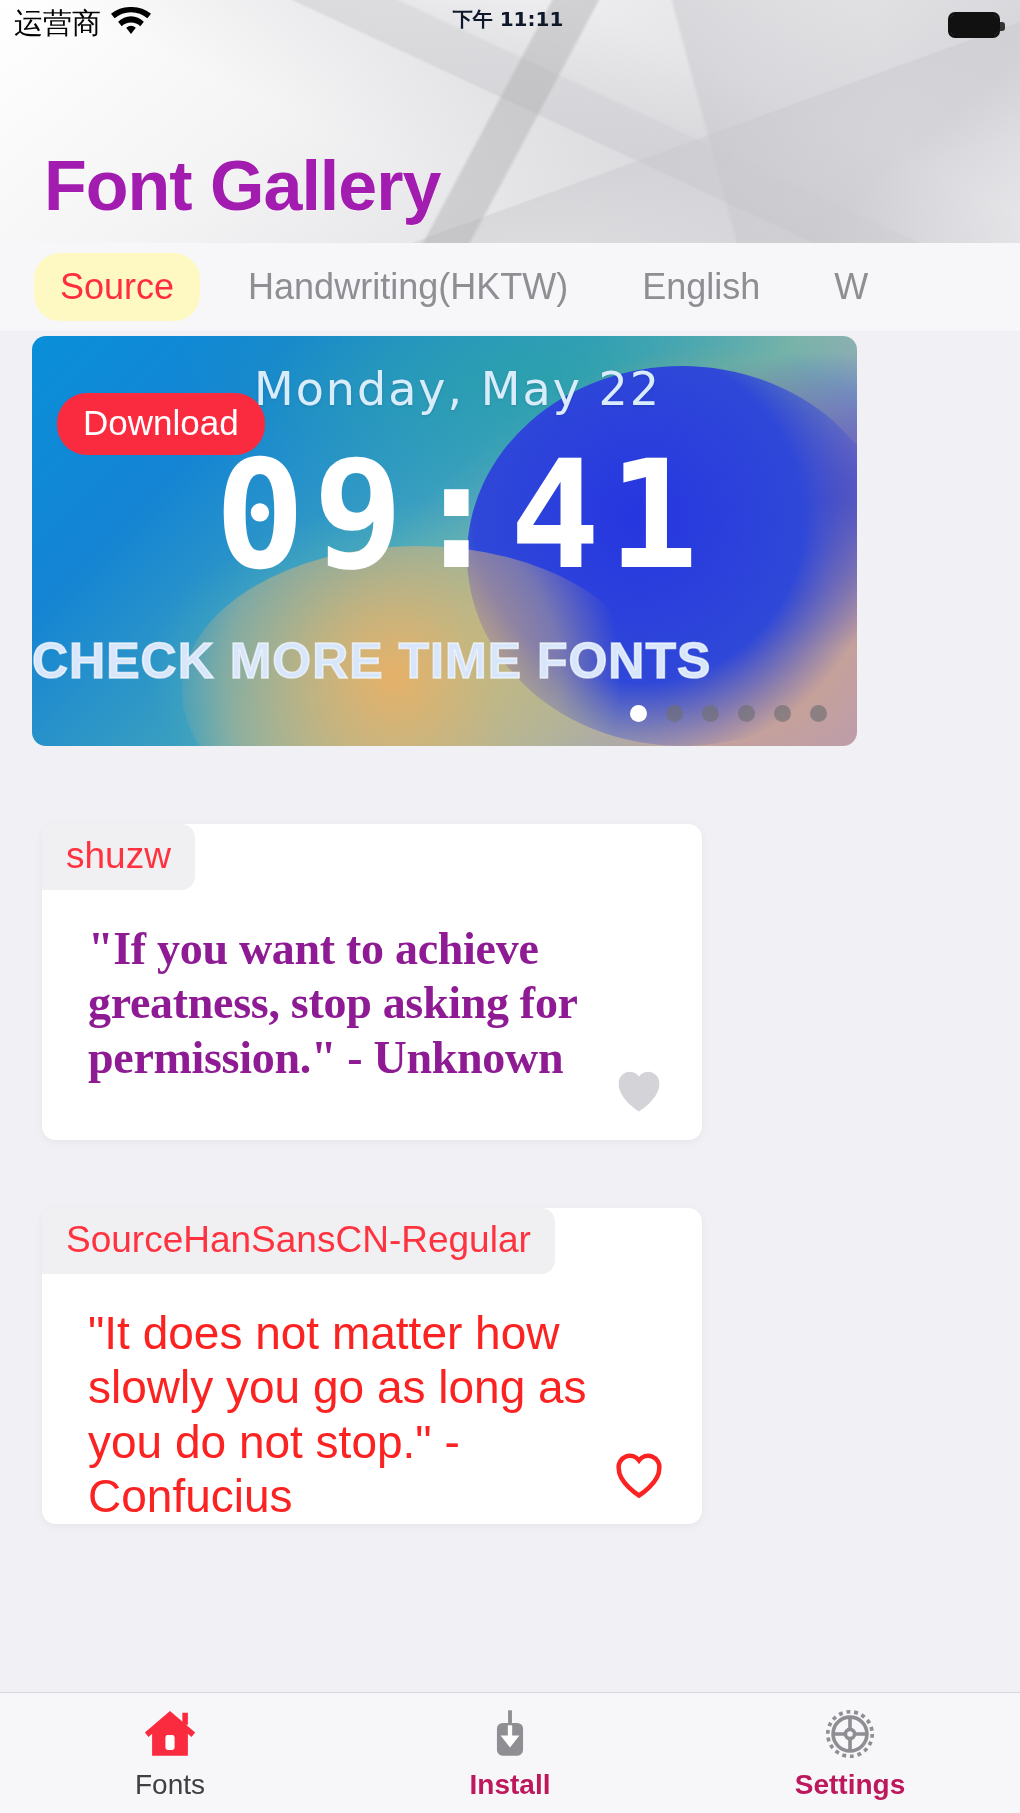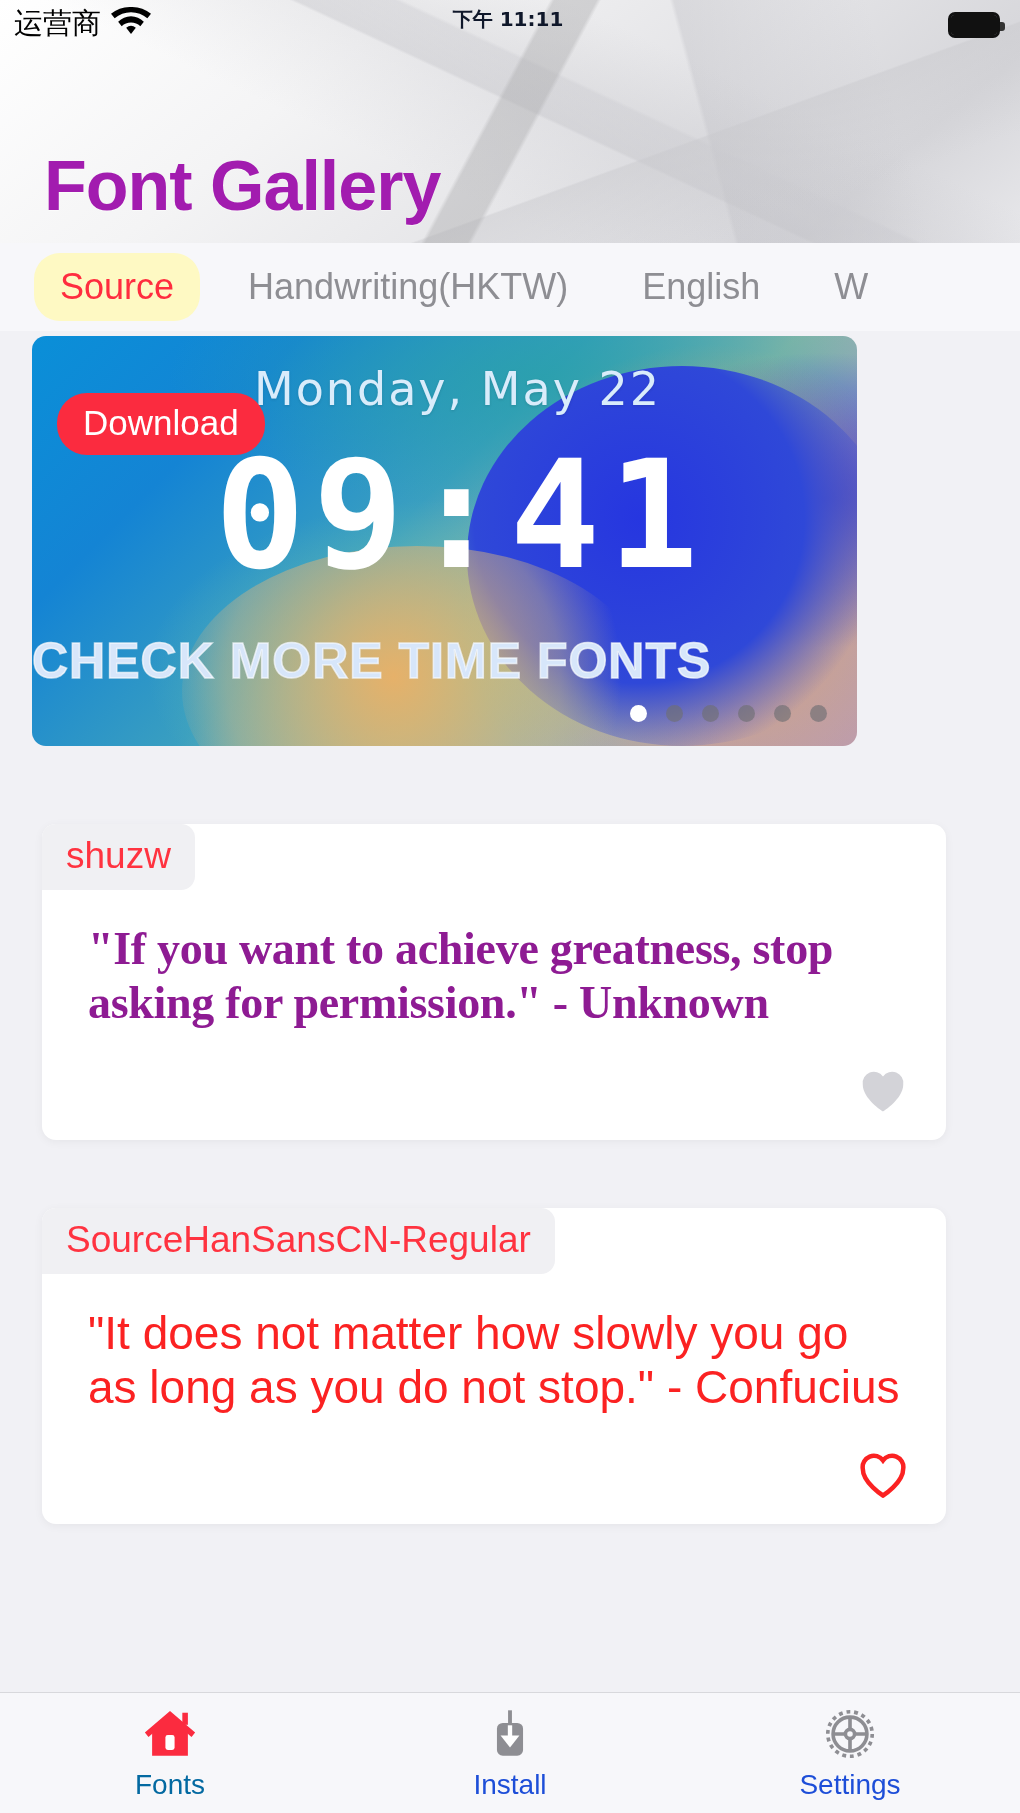--- a/index.html
+++ b/index.html
@@ -158,21 +158,21 @@
   }
   .dots {
     position: absolute; right: 30px; bottom: 24px;
     display: flex; gap: 19px; align-items: center; z-index: 6;
   }
   .dot { width: 17px; height: 17px; border-radius: 50%; background: rgba(110,110,115,.65); }
   .dot.on { background: #ffffff; }
 
   
   .card {
-    position: absolute; left: 42px; width: 904px;
+    position: absolute; left: 42px; width: 660px;
     background: #fff;
     border-radius: 14px;
     box-shadow: 0 2px 10px rgba(0,0,0,.05);
   }
   .card-tag {
     position: absolute; left: 0; top: 0;
     background: #f0f0f3;
     color: #ff3340;
     font-size: 37px;
     padding: 11px 24px 13px;
@@ -211,22 +211,22 @@
   .tabbar-item {
     flex: 1;
     display: flex; flex-direction: column;
     align-items: center; justify-content: center;
     gap: 6px;
   }
   .tabbar-label {
     font-size: 28px;
     font-family: "Liberation Sans Narrow", "Liberation Sans", sans-serif;
   }
-  .tabbar-item.active .tabbar-label { color: #0369a1; }
-  .tabbar-item:not(.active) .tabbar-label { color: #1d4ed8; }
+  .tabbar-item.active .tabbar-label { color: #404040; }
+  .tabbar-item:not(.active) .tabbar-label { color: #be185d; font-weight: bold; }
   .tabbar-icon { width: 58px; height: 58px; display: block; }
 </style>
 </head>
 <body>
 
 <div id="app">
 
   <div class="header-bg"></div>
 
   <div class="statusbar">

